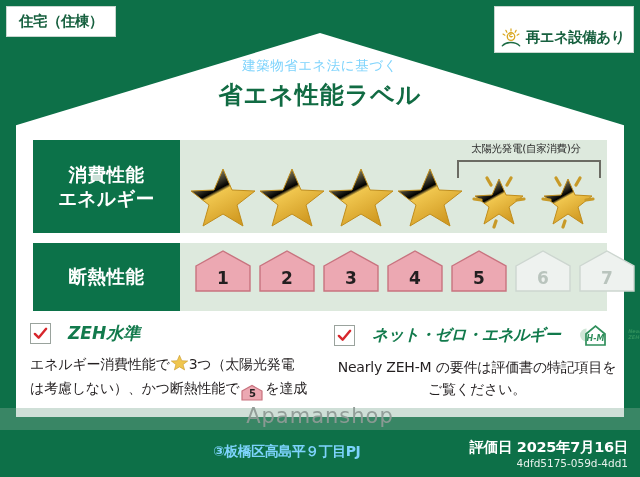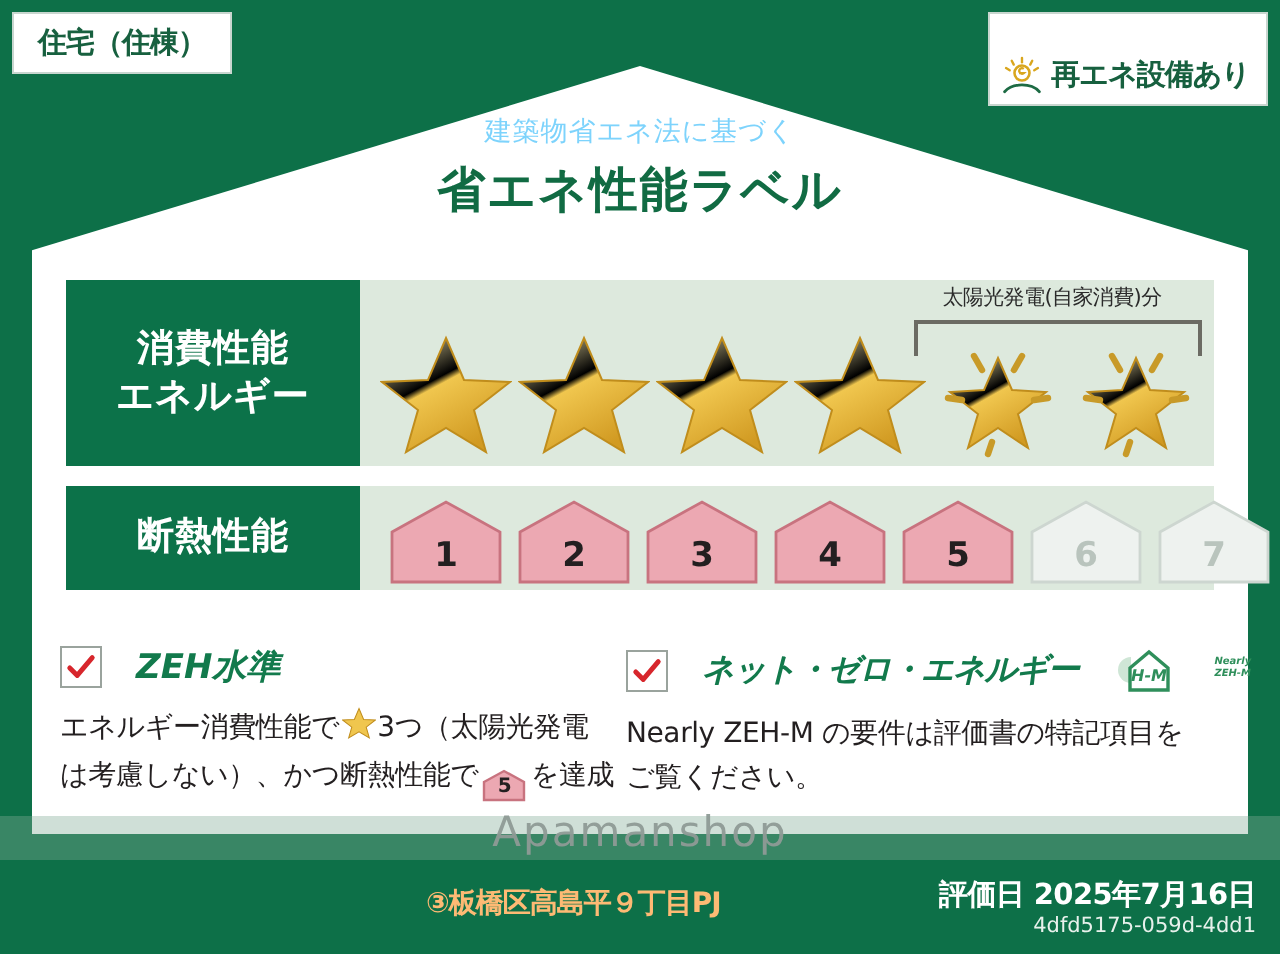--- a/index.html
+++ b/index.html
@@ -35,21 +35,21 @@
   }
 
   
   .title-wrap{position:absolute;left:0;top:57px;width:640px;text-align:center;}
   .title-sub{font-size:13.5px;font-weight:normal;color:#7dd3fc;letter-spacing:0.5px;}
   .title-main{font-size:24px;font-weight:bold;color:#116b43;letter-spacing:1px;margin-top:4px;}
 
   
   .row{position:absolute;left:33px;width:574px;display:flex;align-items:stretch;}
   .row-energy{top:140px;height:93px;}
-  .row-insul{top:243px;height:52px;}
+  .row-insul{top:243px;height:68px;}
   .row-key{
     width:147px;background:#0c7249;color:#ffffff;
     display:flex;flex-direction:column;align-items:center;justify-content:center;
     font-weight:bold;letter-spacing:0.5px;line-height:1.25;
   }
   .row-energy .row-key{font-size:18.5px;}
   .row-insul .row-key{font-size:18.5px;}
   .row-val{flex:1;background:#dde9dd;position:relative;}
 
   
@@ -78,21 +78,21 @@
     font-size:17px;font-weight:bold;padding-bottom:6px;box-sizing:border-box;
   }
   .house svg{position:absolute;left:0;top:0;width:58px;height:46px;}
   .house span{position:relative;z-index:2;}
   .house.on span{color:#231f20;}
   .house.off span{color:#b9c4bd;}
 
   
   .zeh{position:absolute;top:322px;width:286px;}
   .zeh-left{left:30px;}
-  .zeh-right{left:313px;}
+  .zeh-right{left:334px;text-align:center;}
   .zeh-head{display:flex;align-items:center;gap:17px;font-style:italic;}
   .chk{
     width:19px;height:19px;border:1.5px solid #9aa39d;background:#fff;
     display:flex;align-items:center;justify-content:center;flex:0 0 auto;
   }
   .chk svg{width:15px;height:15px;}
   .zeh-title{font-size:17px;font-weight:bold;color:#127a4c;letter-spacing:0px;white-space:nowrap;}
   .zeh-right .zeh-title{font-size:16px;letter-spacing:-0.6px;}
   .zehm-logo{width:34px;height:26px;flex:0 0 auto;}
   .zehm-cap{font-size:5px;color:#2f8f5b;line-height:1.15;font-weight:bold;flex:0 0 auto;}
@@ -117,21 +117,21 @@
   
   .footer{position:absolute;left:0;bottom:0;width:640px;height:47px;background:#0d7048;z-index:7;}
   .bels{
     position:absolute;left:6px;top:6px;height:33px;background:#ffffff;
     display:flex;align-items:center;gap:7px;padding:0 9px;
   }
   .bels-jp{font-size:19px;font-weight:bold;color:#1d6b44;letter-spacing:-0.5px;}
   .bels-en{font-size:23px;font-weight:bold;letter-spacing:-0.5px;}
   .bels-en .b1{color:#1d6b44;} .bels-en .b2{color:#7cb342;}
   .addr{
-    position:absolute;left:213px;top:13px;font-size:14px;color:#fdba74;
+    position:absolute;left:213px;top:13px;font-size:14px;color:#7dd3fc;
     font-weight:bold;letter-spacing:-0.5px;white-space:nowrap;
   }
   .eval-date{
     position:absolute;right:12px;top:8px;font-size:14.5px;color:#ffffff;font-weight:bold;
     letter-spacing:-0.3px;
   }
   .eval-id{
     position:absolute;right:12px;top:27px;font-size:10.5px;color:#e8f1ec;letter-spacing:0px;
   }
 </style>

